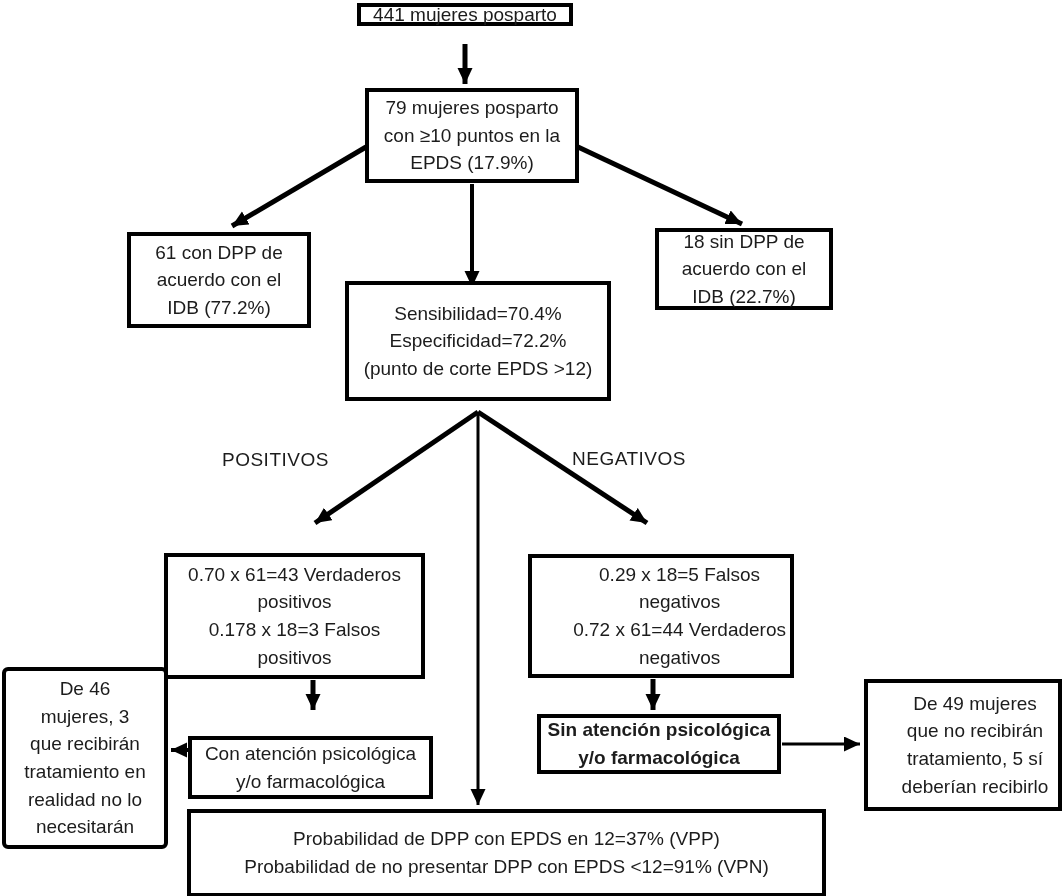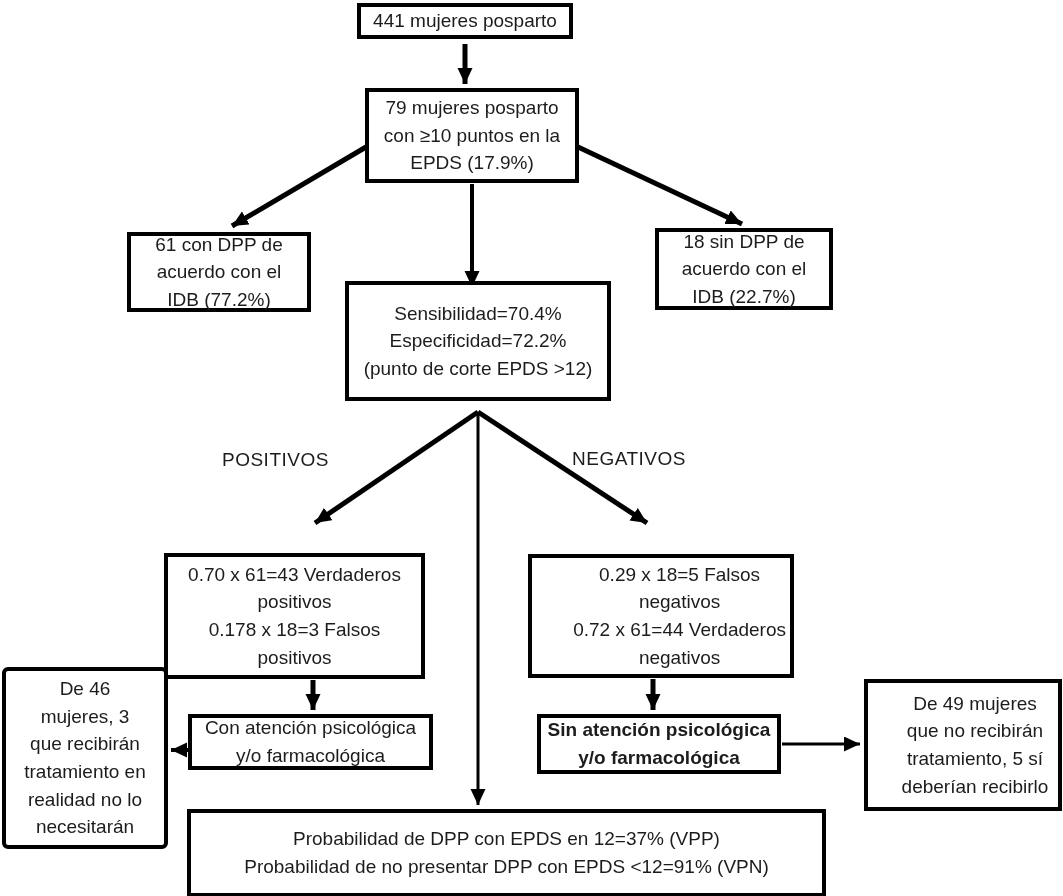--- a/index.html
+++ b/index.html
@@ -39,28 +39,28 @@
     padding: 2px 4px;
   }
   .branch-label {
     position: absolute;
     font-size: 19px;
     letter-spacing: 0.5px;
     color: #1c1c1c;
     white-space: nowrap;
   }
   
-  .n-total        { left: 357px; top: 3px;   width: 216px; height: 36px;  }
+  .n-total        { left: 357px; top: 3px;   width: 216px; height: 23px;  }
   .n-screened     { left: 365px; top: 88px;  width: 214px; height: 95px;  }
-  .n-withdpp      { left: 127px; top: 232px; width: 184px; height: 80px;  }
+  .n-withdpp      { left: 127px; top: 232px; width: 184px; height: 96px;  }
   .n-withoutdpp   { left: 655px; top: 228px; width: 178px; height: 82px;  }
   .n-sensspec     { left: 345px; top: 281px; width: 266px; height: 120px; }
   .n-truepos      { left: 164px; top: 553px; width: 261px; height: 126px; }
   .n-falseneg     { left: 528px; top: 554px; width: 266px; height: 124px; justify-content: flex-end; }
-  .n-withcare     { left: 188px; top: 714px; width: 245px; height: 56px;  }
+  .n-withcare     { left: 188px; top: 736px; width: 245px; height: 63px;  }
   .n-withoutcare  { left: 537px; top: 714px; width: 244px; height: 60px; font-weight: bold;  }
   .n-overtreated  { left: 2px;   top: 667px; width: 166px; height: 182px; border-radius: 6px; }
   .n-undertreated { left: 864px; top: 679px; width: 198px; height: 132px; padding-left: 28px; }
   .n-predictive   { left: 187px; top: 809px; width: 639px; height: 88px;  }
   .lbl-pos { left: 222px; top: 449px; }
   .lbl-neg { left: 572px; top: 448px; }
 </style>
 </head>
 <body>
 

